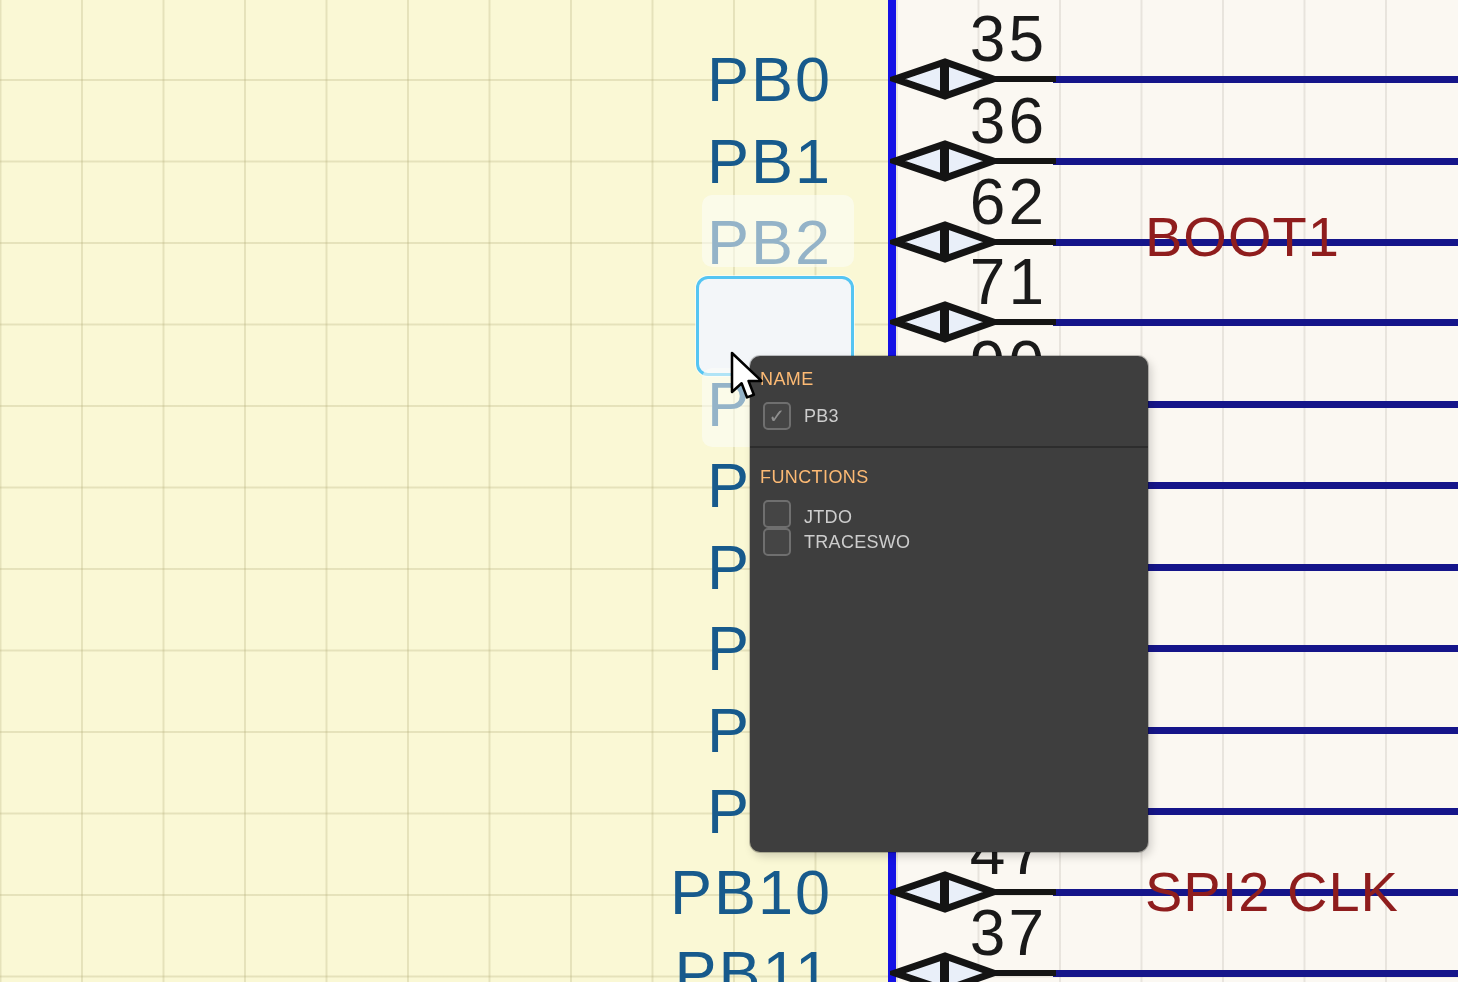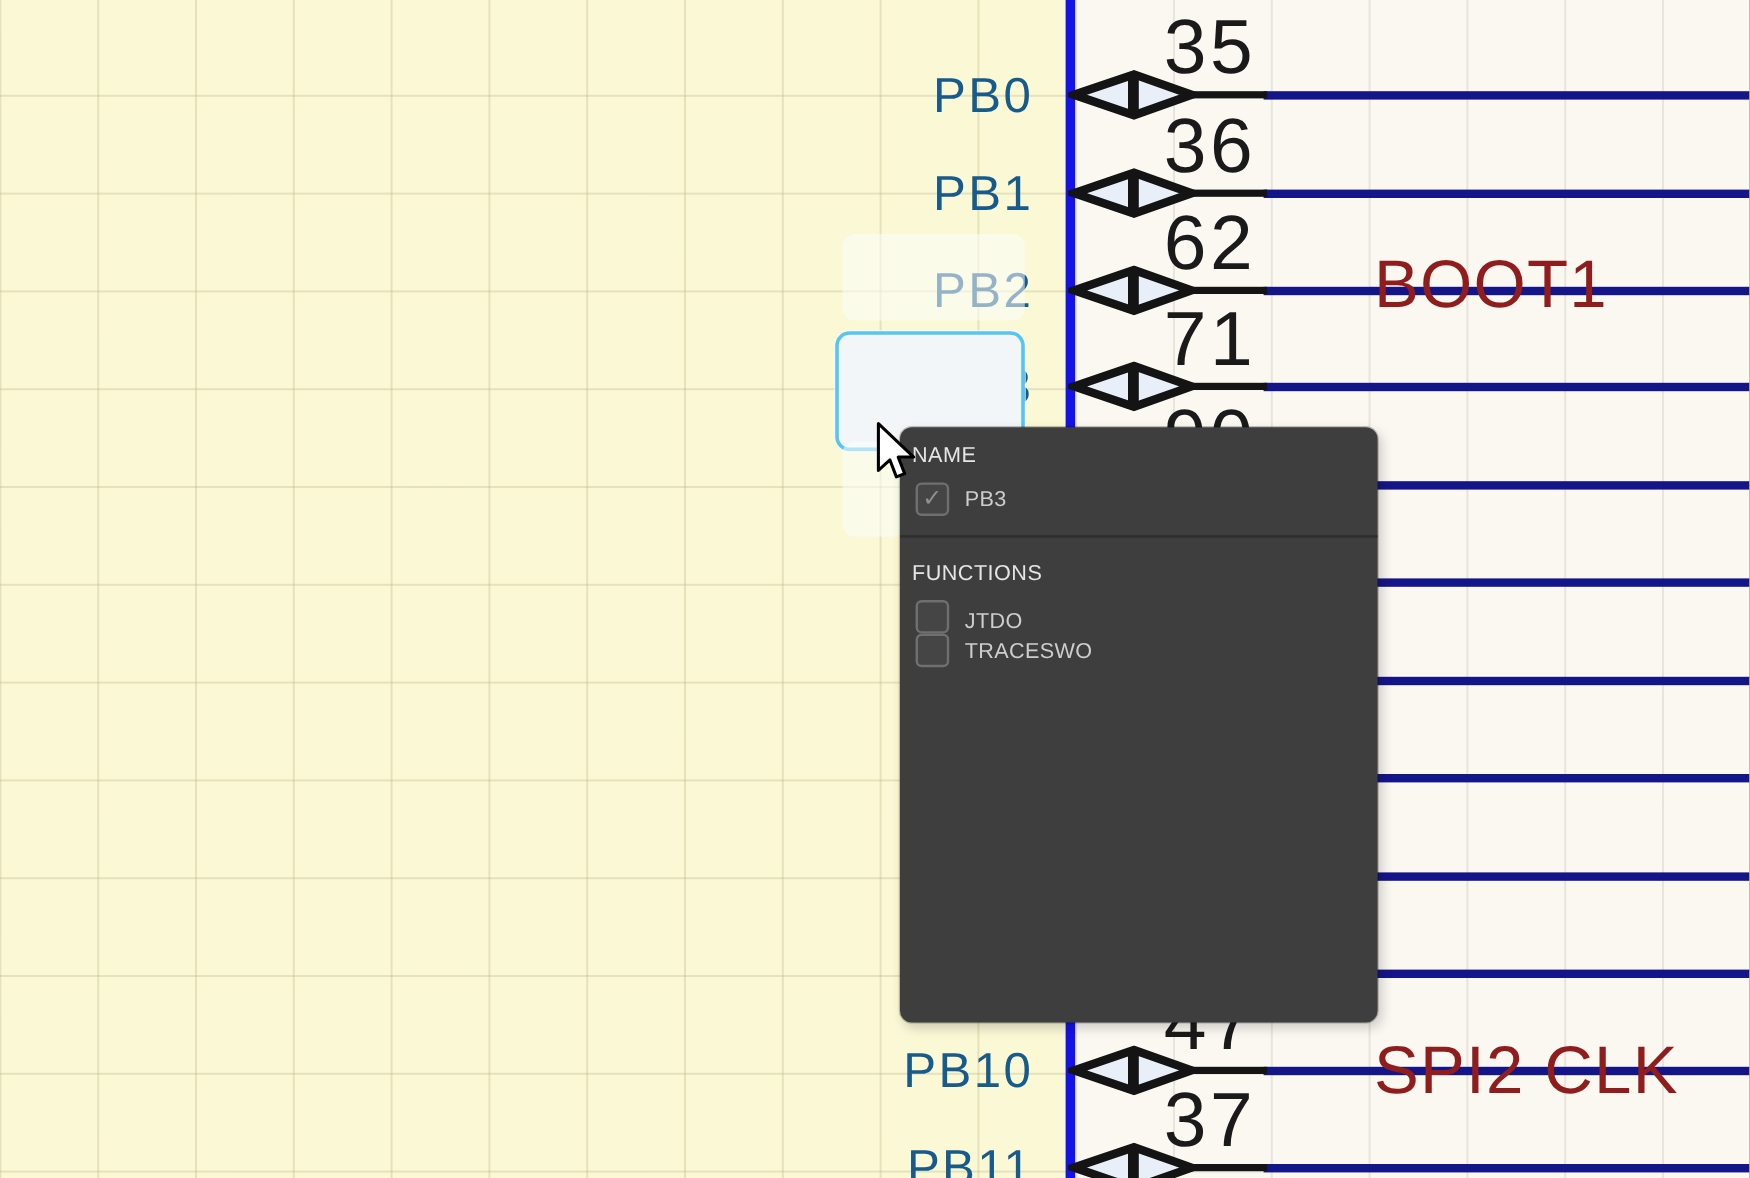--- a/index.html
+++ b/index.html
@@ -36,22 +36,22 @@
   .stub{position:absolute;left:992px;width:64px;top:-3px;height:6px;background:#141414;}
   .pinsym{position:absolute;left:890px;top:-21px;width:108px;height:42px;}
   .pinsym .rhomb{fill:#E9EFF9;stroke:#141414;stroke-width:7;stroke-linejoin:miter;}
   .pinsym .bar{fill:#141414;}
   .pnum{
     position:absolute;left:860px;width:187px;top:-68px;height:56px;
     text-align:right;font-size:64px;line-height:56px;letter-spacing:3px;
     color:#1A1A1A;white-space:nowrap;
   }
   .pname{
-    position:absolute;left:576px;width:285px;top:-33px;height:66px;
-    text-align:right;font-size:41px;line-height:66px;letter-spacing:2px;
+    position:absolute;left:547px;width:285px;top:-33px;height:66px;
+    text-align:right;font-size:63px;line-height:66px;letter-spacing:2px;
     color:#175A8C;white-space:nowrap;
   }
   .netlabel{
     position:absolute;left:1145px;top:-59px;height:52px;
     font-size:56px;line-height:52px;letter-spacing:1px;
     color:#8F1D1D;white-space:nowrap;margin-top:28px;
   }
   .netlabel.low{top:-54px;text-align:center;}
   
   .hl{
@@ -66,21 +66,21 @@
     z-index:1;
   }
   
   .popup{
     position:absolute;left:750px;top:356px;width:398px;height:496px;
     background:#3E3E3E;border-radius:10px;z-index:20;
     box-shadow:0 0 0 1px rgba(0,0,0,0.22), 3px 4px 10px rgba(0,0,0,0.18);
   }
   .pp-section-label{
     position:absolute;left:10px;
-    font-size:18px;line-height:22px;color:#e5e5e5;letter-spacing:0.4px;
+    font-size:18px;line-height:22px;color:#fdba74;letter-spacing:0.4px;
   }
   .pp-name-label{top:12px;}
   .pp-func-label{top:110px;}
   .pp-row{position:absolute;left:13px;display:flex;align-items:center;gap:13px;}
   .pp-row.r-name{top:46px;}
   .pp-row.r-f1{top:144px;align-items:flex-end;}
   .pp-row.r-f2{top:172px;}
   .checkbox{
     box-sizing:border-box;width:28px;height:28px;border-radius:5px;
     border:2px solid #6F6F6F;background:#454545;

